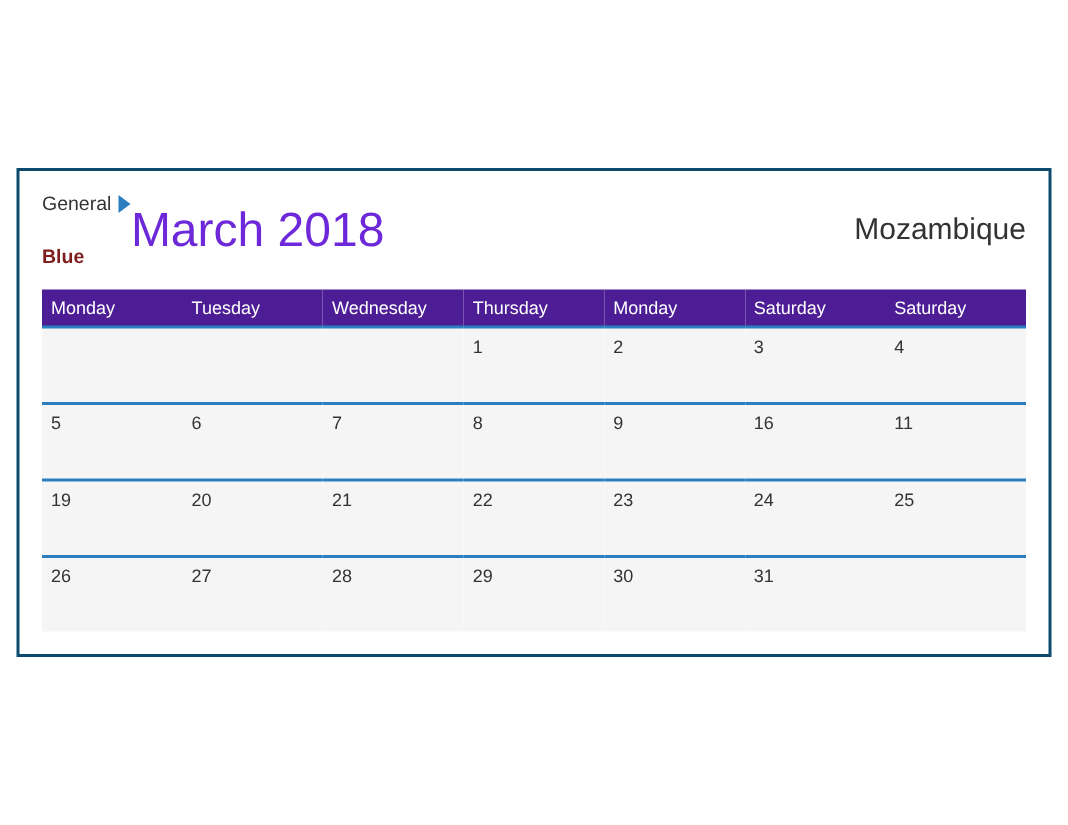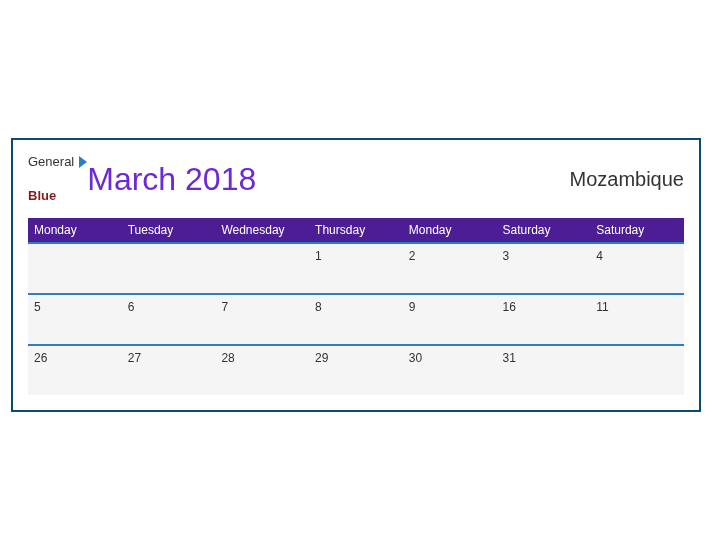--- a/index.html
+++ b/index.html
@@ -142,20 +142,29 @@
         <tr>
           <td><span class="day-num">5</span></td>
           <td><span class="day-num">6</span></td>
           <td><span class="day-num">7</span></td>
           <td><span class="day-num">8</span></td>
           <td><span class="day-num">9</span></td>
           <td><span class="day-num">16</span></td>
           <td><span class="day-num">11</span></td>
         </tr>
         <tr>
+          <td><span class="day-num">19</span></td>
+          <td><span class="day-num">20</span></td>
+          <td><span class="day-num">21</span></td>
+          <td><span class="day-num">22</span></td>
+          <td><span class="day-num">23</span></td>
+          <td><span class="day-num">24</span></td>
+          <td><span class="day-num">25</span></td>
+        </tr>
+        <tr>
           <td><span class="day-num">26</span></td>
           <td><span class="day-num">27</span></td>
           <td><span class="day-num">28</span></td>
           <td><span class="day-num">29</span></td>
           <td><span class="day-num">30</span></td>
           <td><span class="day-num">31</span></td>
           <td class="empty"></td>
         </tr>
       </tbody>
   </table>

